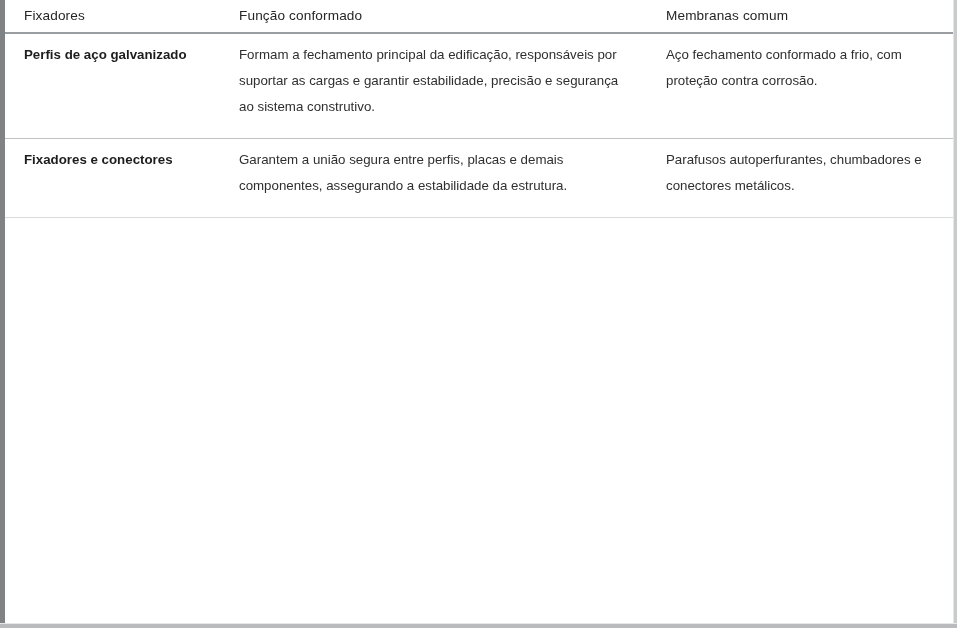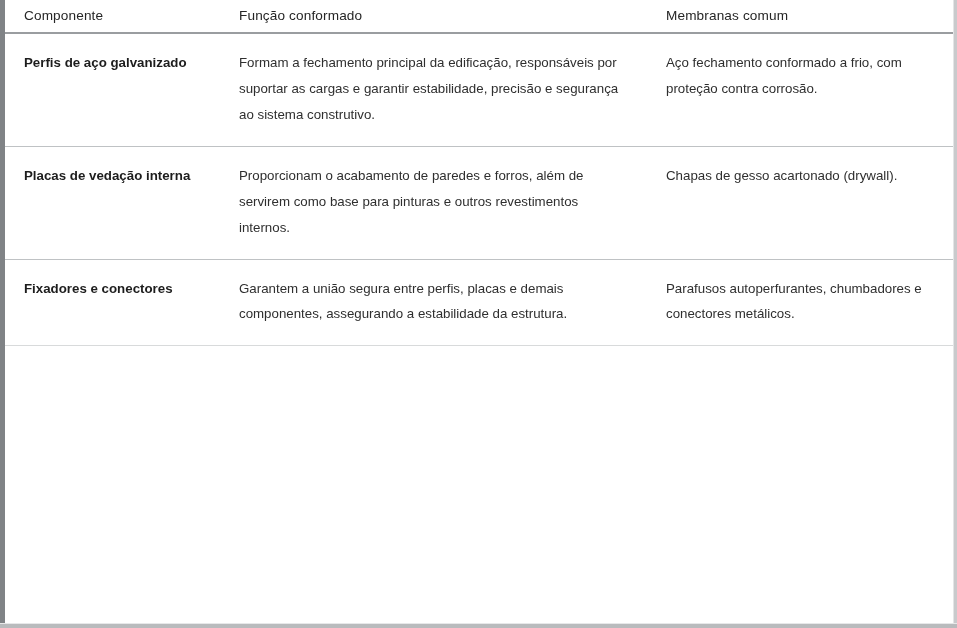--- a/index.html
+++ b/index.html
@@ -93,21 +93,21 @@
     color: #262626;
     padding: 8px 16px 9px 16px;
     vertical-align: top;
     border-bottom: 2px solid #9a9da0;
     letter-spacing: 0.01em;
   }
   thead th.col-componente { padding-left: 19px; }
 
   tbody td {
     vertical-align: top;
-    padding: 16px 16px 18px 16px;
+    padding: 8px 16px 18px 16px;
     line-height: 1.95;
     border-bottom: 1px solid #bfc2c4;
     color: #2f2f2f;
     font-size: 13.3px;
   }
   tbody td.col-componente {
     font-weight: 700;
     color: #1d1d1d;
     padding-left: 19px;
     padding-right: 12px;
@@ -136,39 +136,34 @@
 
   <div class="table-wrap">
     <table class="data-table">
       <colgroup>
         <col class="c-componente">
         <col class="c-funcao">
         <col class="c-material">
       </colgroup>
       <thead>
         <tr>
-          <th class="col-componente">Componente</th>
+          <th class="col-componente">Fixadores</th>
           <th class="col-funcao">Função conformado</th>
           <th class="col-material">Membranas comum</th>
         </tr>
       </thead>
       <tbody>
 
         <tr>
           <td class="col-componente">Perfis de aço galvanizado</td>
           <td class="col-funcao">Formam a fechamento principal da edificação, responsáveis por suportar as cargas e garantir estabilidade, precisão e segurança ao sistema construtivo.</td>
           <td class="col-material">Aço fechamento conformado a frio, com proteção contra corrosão.</td>
         </tr>
 
 
-        <tr>
-          <td class="col-componente">Placas de vedação interna</td>
-          <td class="col-funcao">Proporcionam o acabamento de paredes e forros, além de servirem como base para pinturas e outros revestimentos internos.</td>
-          <td class="col-material">Chapas de gesso acartonado (drywall).</td>
-        </tr>
 
 
 
         <tr>
           <td class="col-componente">Fixadores e conectores</td>
           <td class="col-funcao">Garantem a união segura entre perfis, placas e demais componentes, assegurando a estabilidade da estrutura.</td>
           <td class="col-material">Parafusos autoperfurantes, chumbadores e conectores metálicos.</td>
         </tr>
 
       </tbody>

